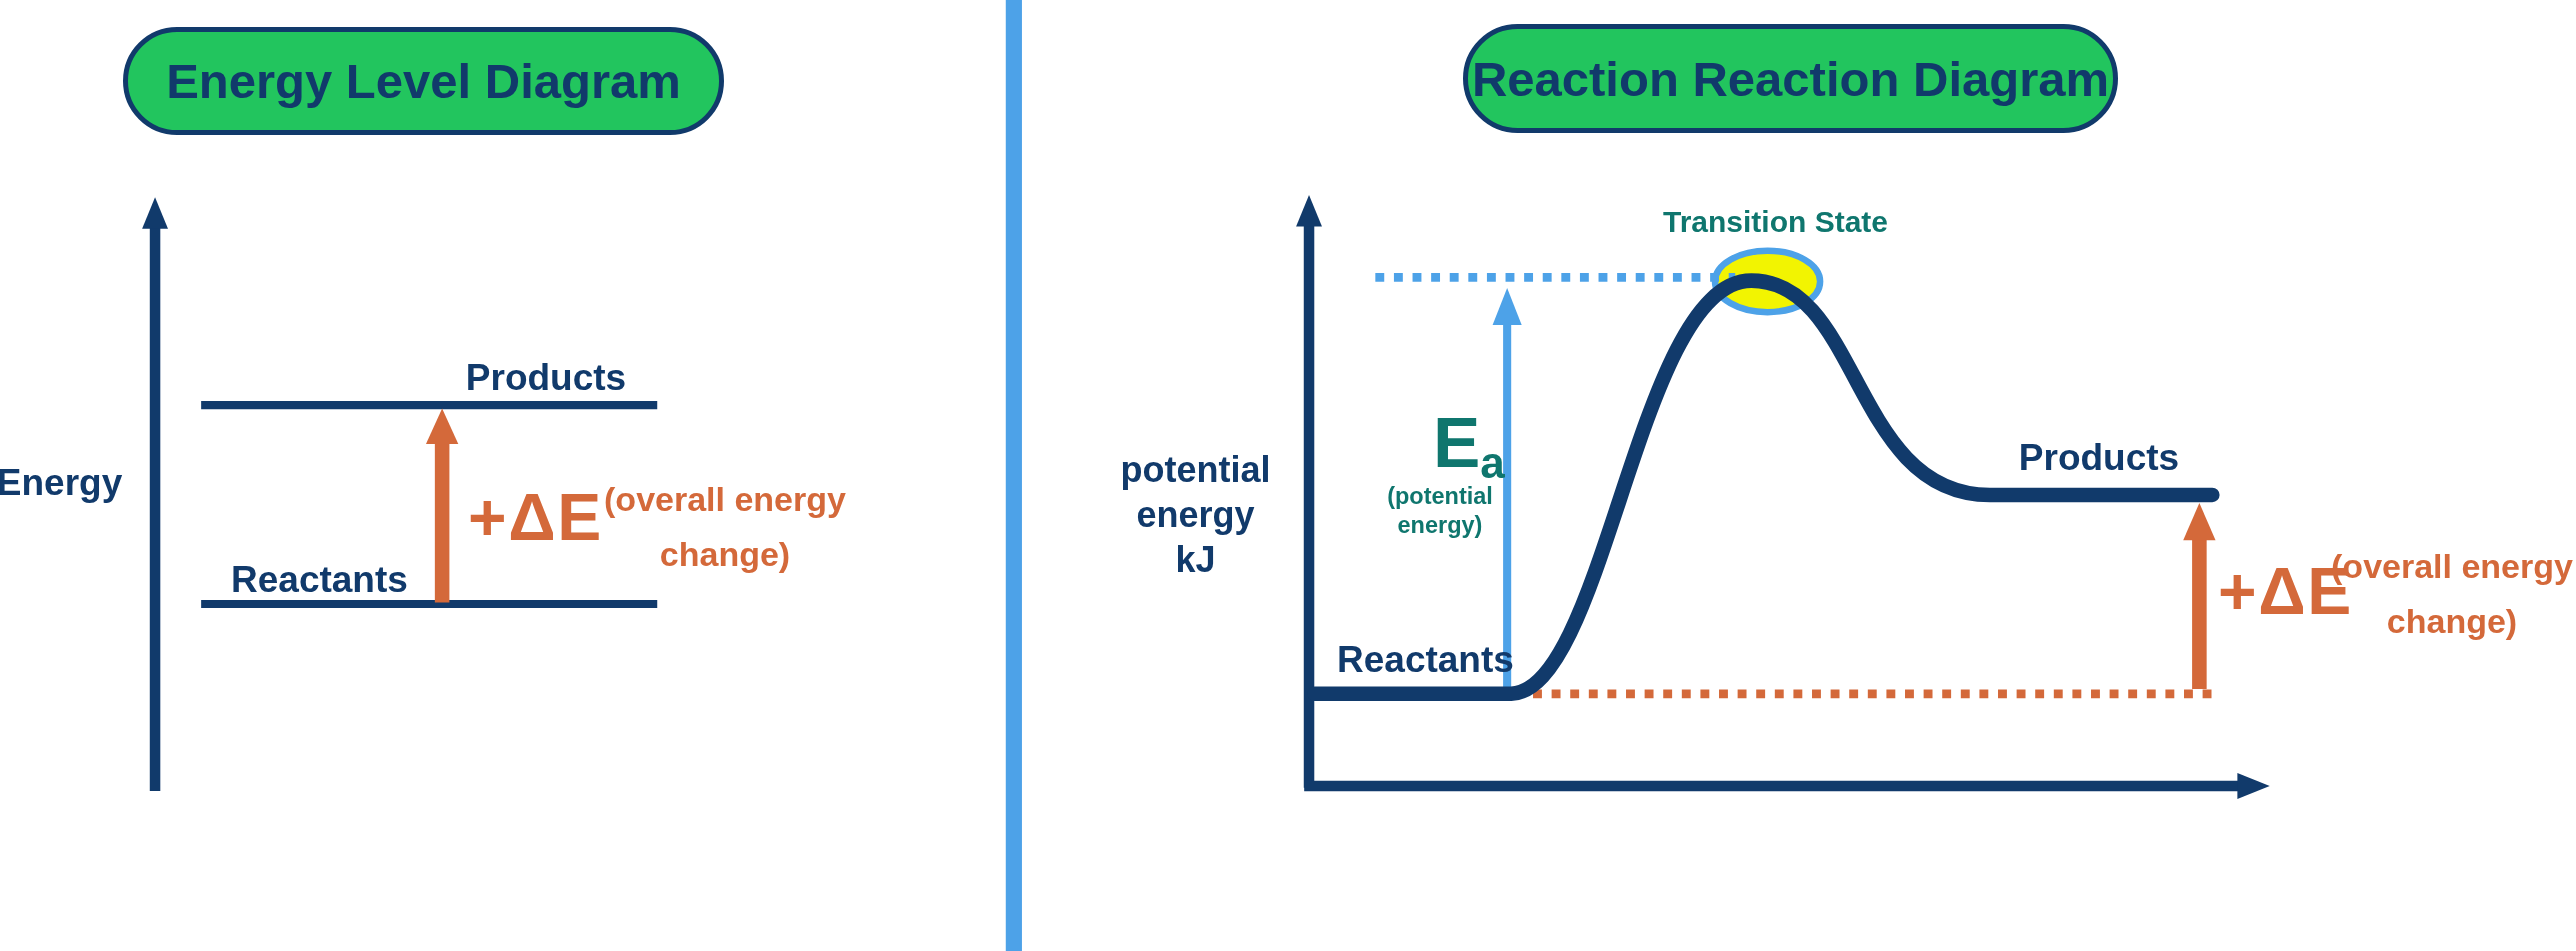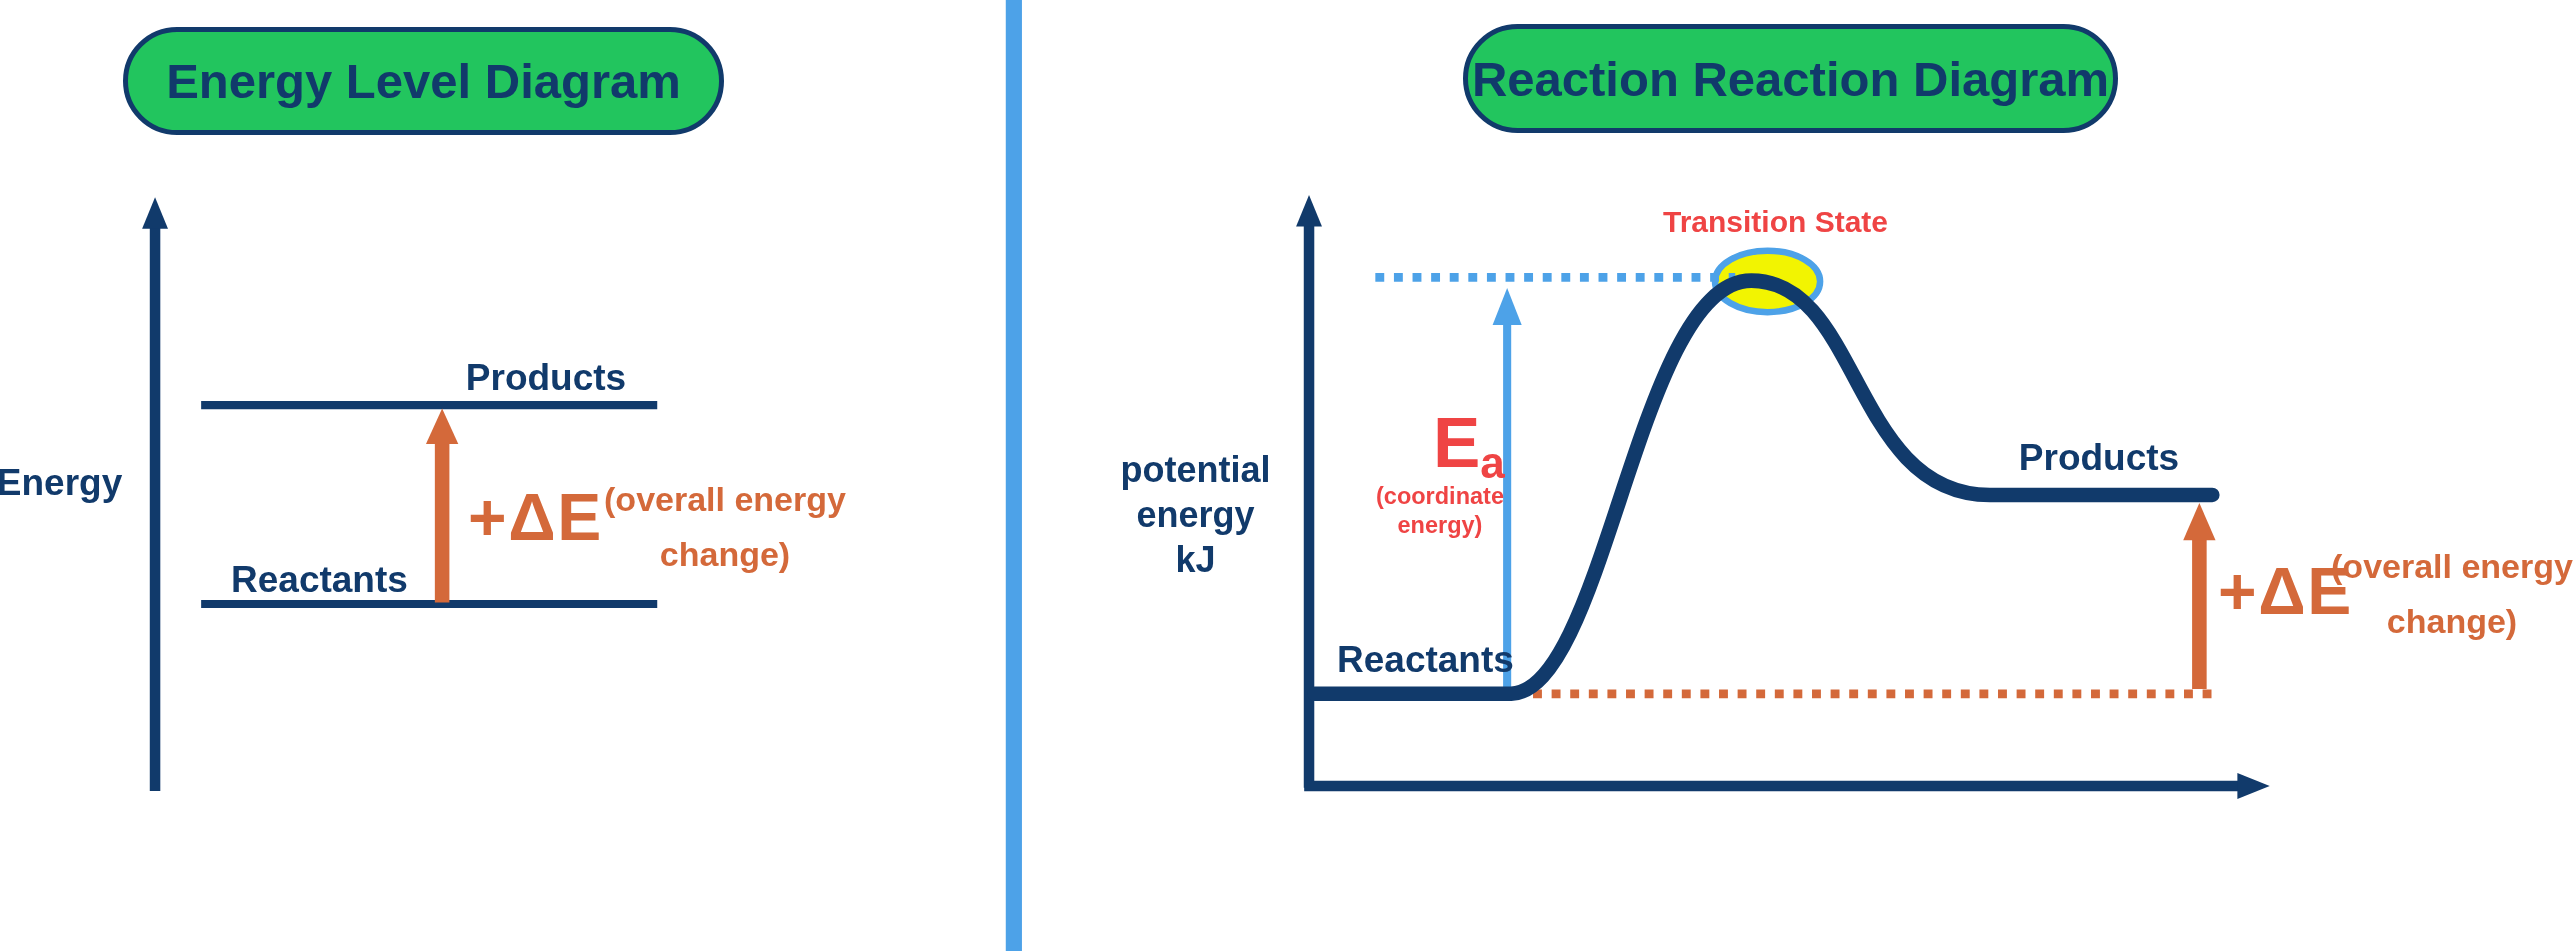--- a/index.html
+++ b/index.html
@@ -17,21 +17,21 @@
     background:#22c55e;
     border:5.7px solid #113A6B;
     border-radius:58px;
     display:flex;align-items:center;justify-content:center;
     color:#113A6B;
     font-size:49px;
     white-space:nowrap;
     box-sizing:border-box;
   }
   .navy{color:#113A6B;}
-  .lblue{color:#ef4444;}
+  .lblue{color:#0f766e;}
   .orange{color:#D4693A;}
   .lbl{position:absolute;white-space:nowrap;line-height:1;}
   .center{text-align:center;white-space:normal;}
   .big-de{font-size:66px;letter-spacing:1.6px;}
   .note{font-size:34px;line-height:1.62;}
   .ea-main{font-size:71px;}
   .ea-sub{font-size:44px;vertical-align:-11.3px;}
 </style>
 </head>
 <body>
@@ -97,21 +97,21 @@
     <div>kJ</div>
   </div>
 
   <div class="lbl lblue center" style="left:1646px;top:207px;width:259px;font-size:30px;">Transition State</div>
 
   <div class="lbl lblue" style="left:1417px;top:407px;margin-left:16px;">
     <span class="ea-main">E</span><span class="ea-sub">a</span>
   </div>
 
   <div class="lbl lblue center" style="left:1355px;top:482px;width:170px;font-size:23.5px;line-height:1.25;">
-    <div>(coordinate</div>
+    <div>(potential</div>
     <div>energy)</div>
   </div>
 
   <div class="lbl navy" style="left:1337px;top:641px;font-size:37px;">Reactants</div>
 
   <div class="lbl navy center" style="left:2010px;top:439px;width:178px;font-size:37px;">Products</div>
 
   <div class="lbl orange big-de" style="left:2218px;top:558px;">+ΔE</div>
 
   <div class="lbl orange center note" style="left:2328px;top:539px;width:248px;">

